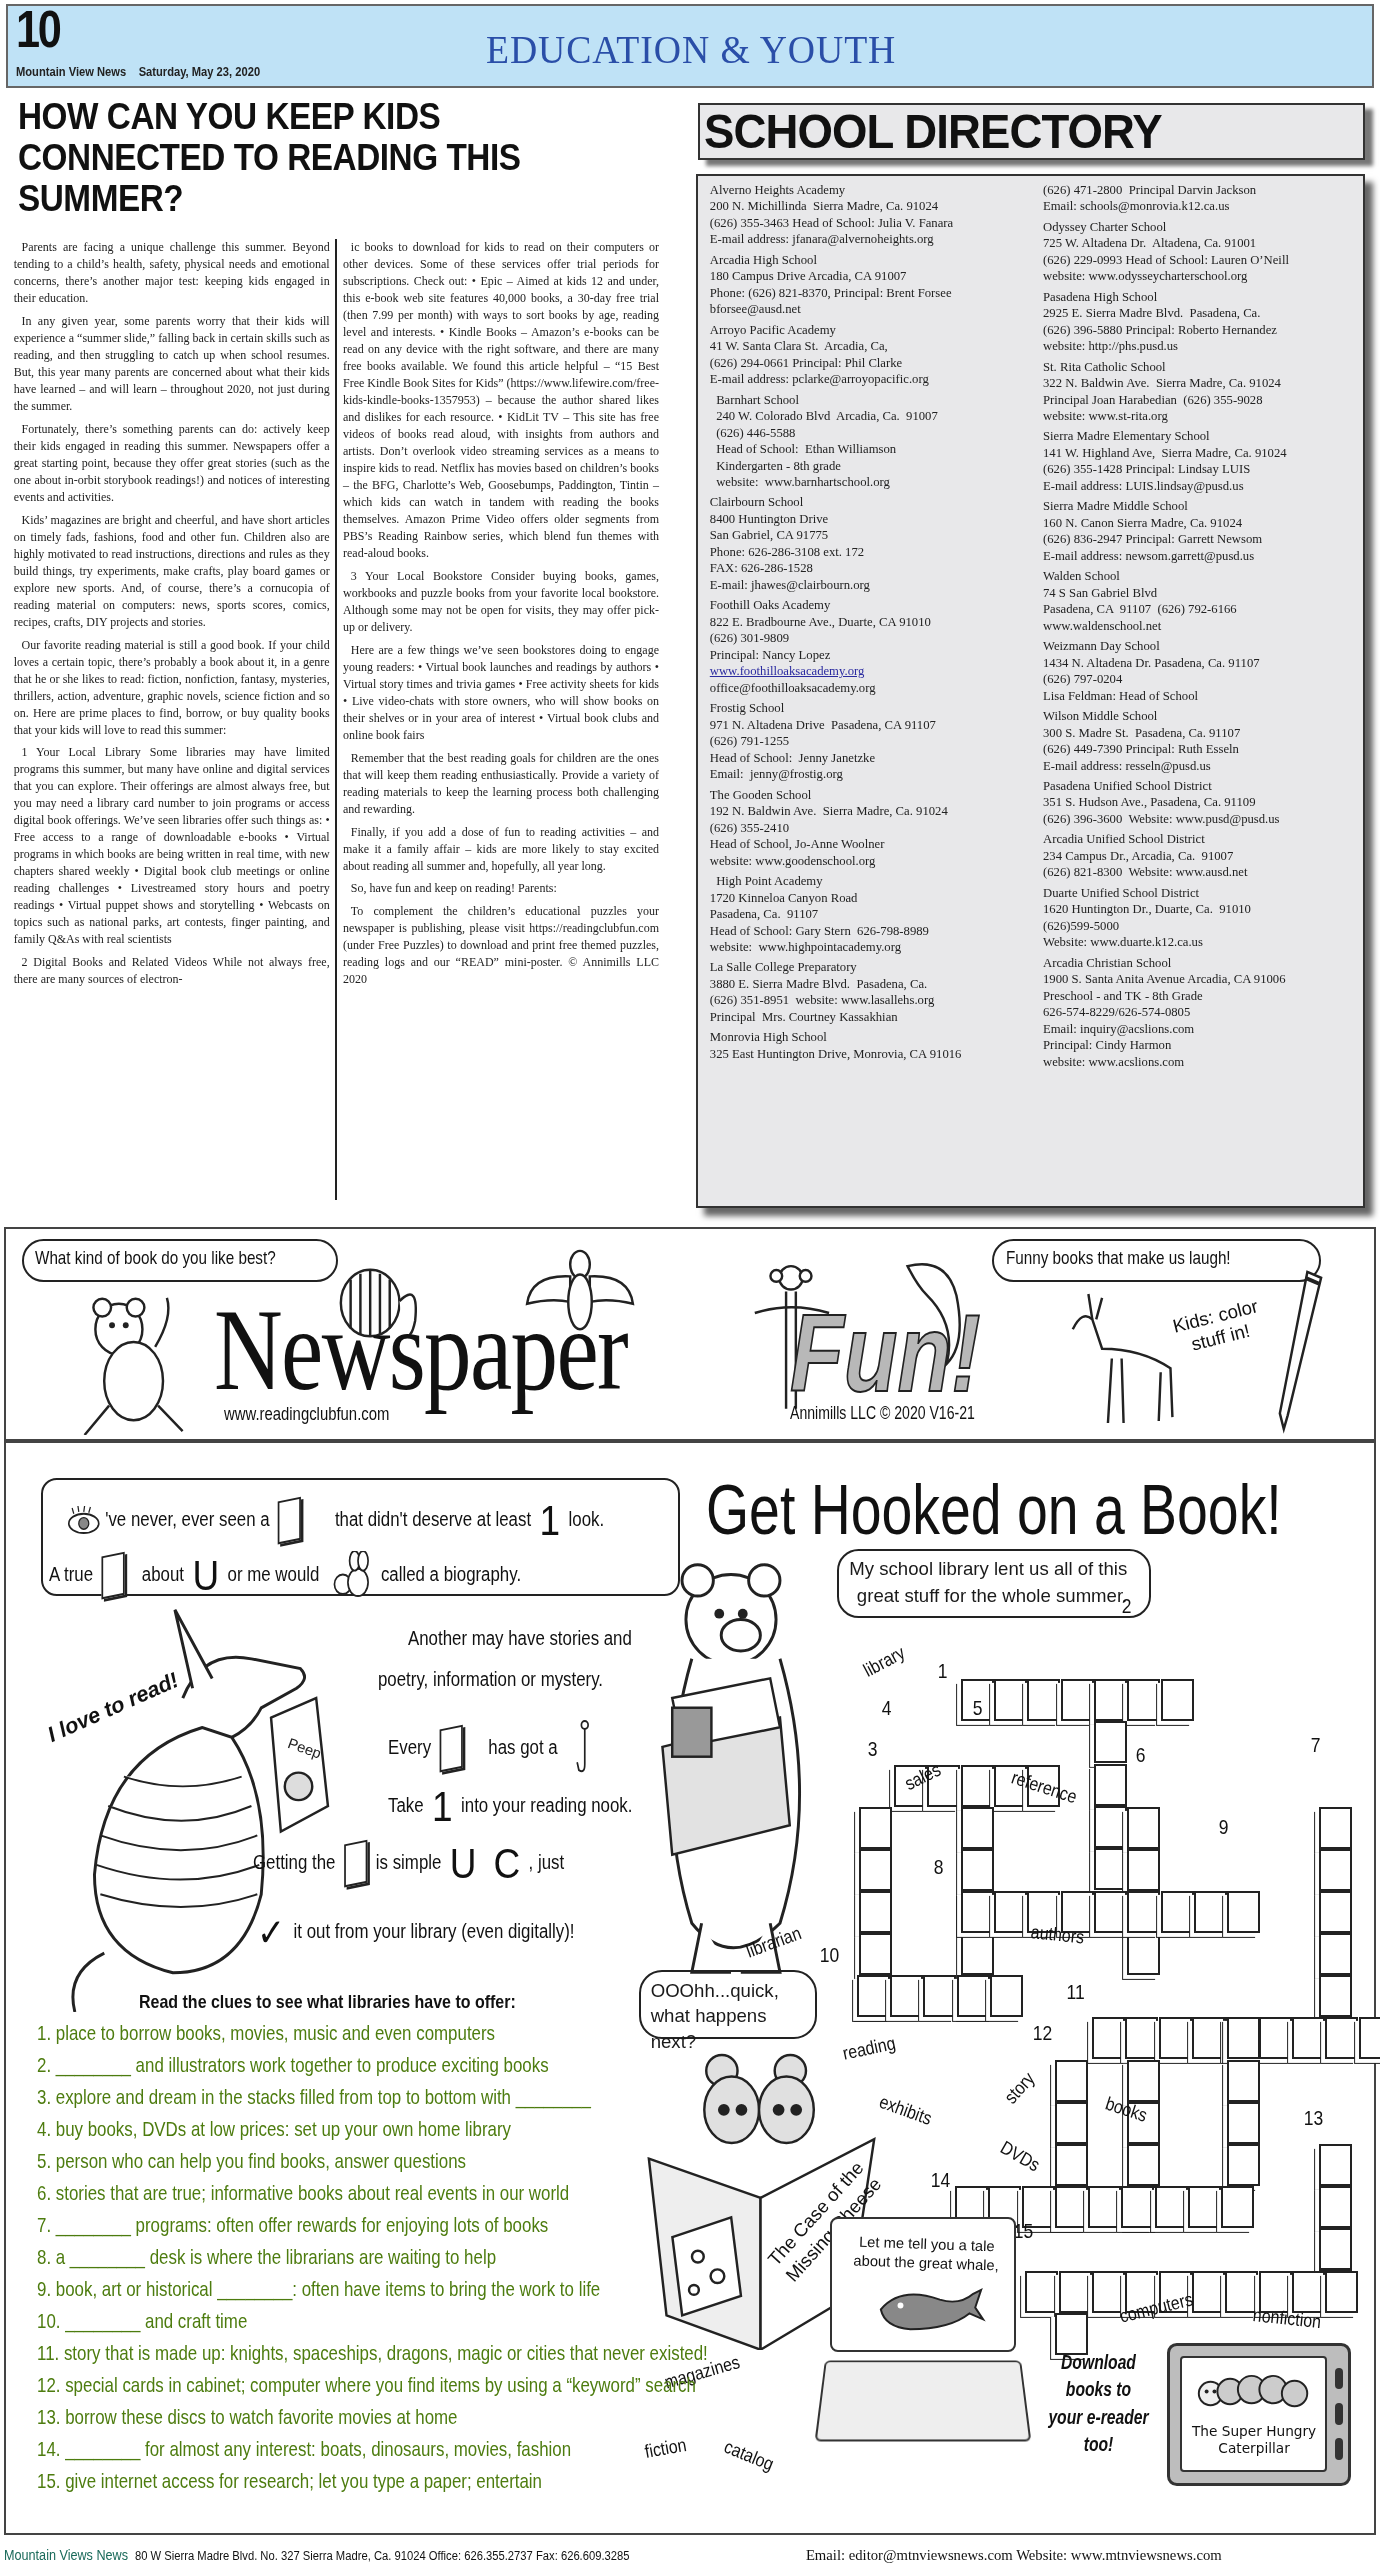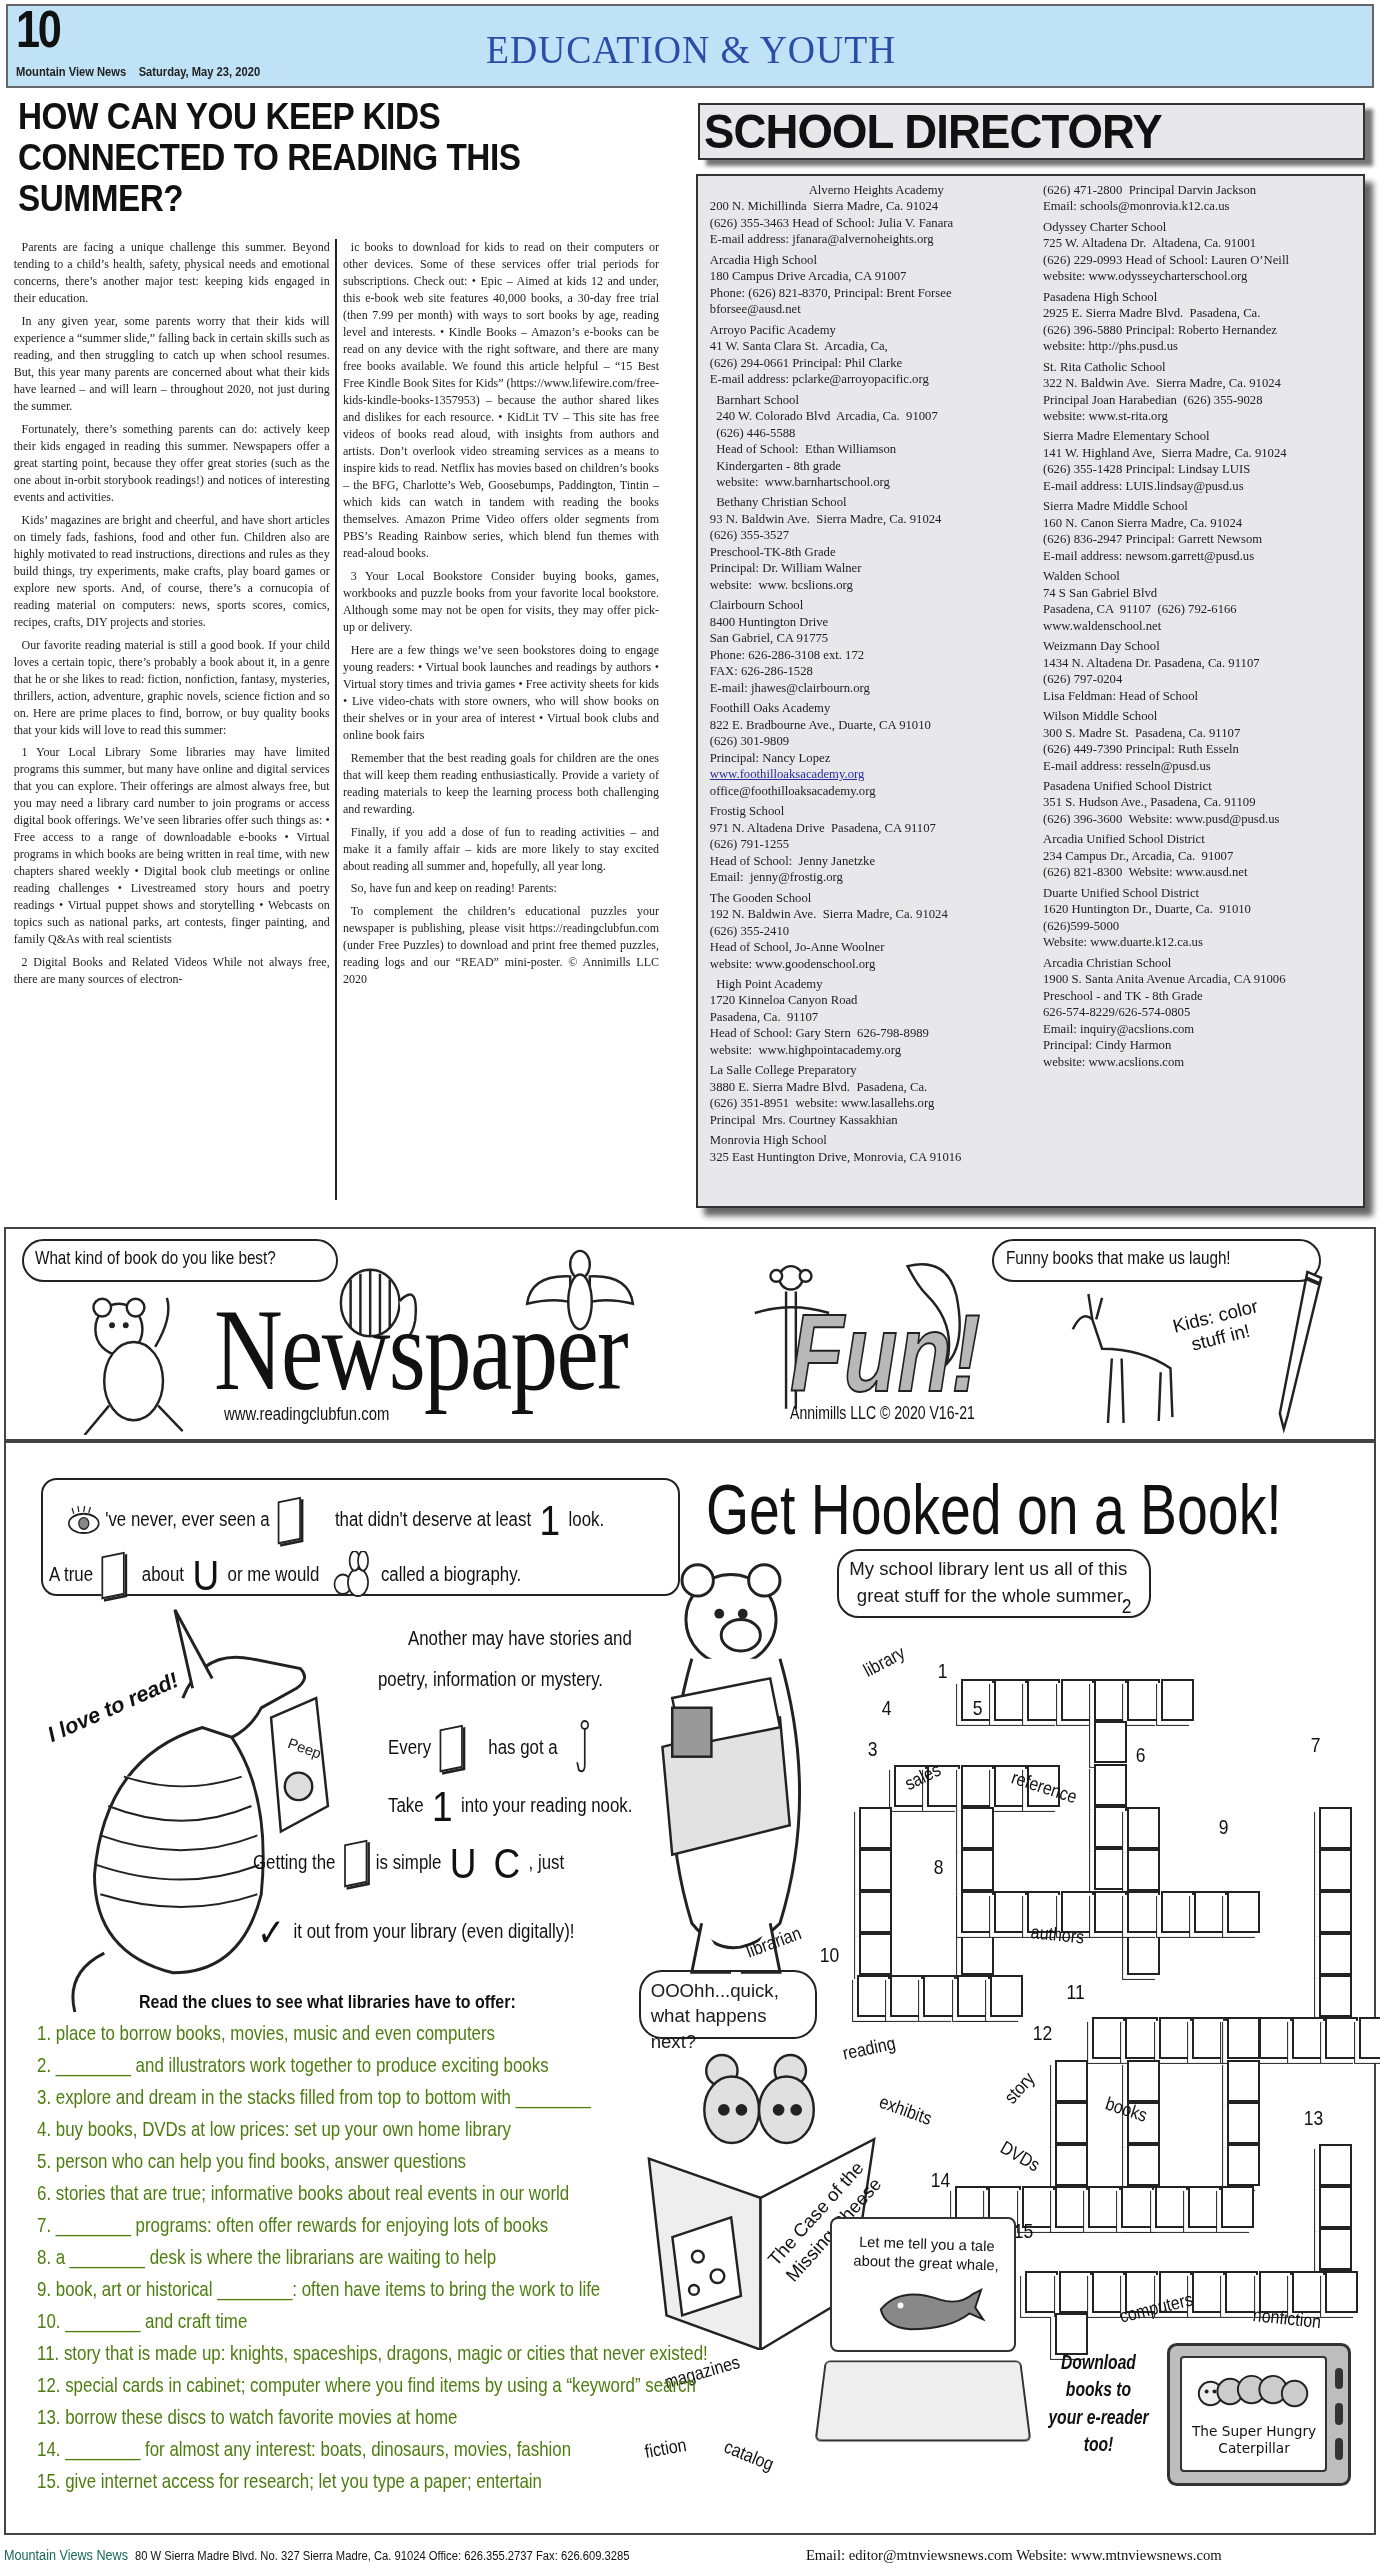--- a/index.html
+++ b/index.html
@@ -114,21 +114,21 @@
     <p>So, have fun and keep on reading! Parents:</p>
     <p>To complement the children’s educational puzzles your newspaper is publishing, please visit https://readingclubfun.com (under Free Puzzles) to download and print free themed puzzles, reading logs and our “READ” mini-poster. © Annimills LLC 2020</p>
   </div>
 
 <div id="dir-title-box">
   <div id="dir-title">SCHOOL DIRECTORY</div>
 </div>
 <div id="dir-box">
   <div id="dir-col-left" class="dir-col">
       <div class="dir-entry">
-        <span class="dir-line" style="white-space: pre; text-align: center;">Alverno Heights Academy</span>
+        <span class="dir-line" style="white-space: pre;">Alverno Heights Academy</span>
         <span class="dir-line" style="white-space: pre;">200 N. Michillinda  Sierra Madre, Ca. 91024</span>
         <span class="dir-line" style="white-space: pre;">(626) 355-3463 Head of School: Julia V. Fanara</span>
         <span class="dir-line" style="white-space: pre;">E-mail address: jfanara@alvernoheights.org</span>
       </div>
       <div class="dir-entry">
         <span class="dir-line" style="white-space: pre;">Arcadia High School</span>
         <span class="dir-line" style="white-space: pre;">180 Campus Drive Arcadia, CA 91007</span>
         <span class="dir-line" style="white-space: pre;">Phone: (626) 821-8370, Principal: Brent Forsee</span>
         <span class="dir-line" style="white-space: pre;">bforsee@ausd.net</span>
       </div>
@@ -138,28 +138,20 @@
         <span class="dir-line" style="white-space: pre;">(626) 294-0661 Principal: Phil Clarke</span>
         <span class="dir-line" style="white-space: pre;">E-mail address: pclarke@arroyopacific.org</span>
       </div>
       <div class="dir-entry">
         <span class="dir-line" style="white-space: pre;">  Barnhart School</span>
         <span class="dir-line" style="white-space: pre;">  240 W. Colorado Blvd  Arcadia, Ca.  91007</span>
         <span class="dir-line" style="white-space: pre;">  (626) 446-5588</span>
         <span class="dir-line" style="white-space: pre;">  Head of School:  Ethan Williamson</span>
         <span class="dir-line" style="white-space: pre;">  Kindergarten - 8th grade</span>
         <span class="dir-line" style="white-space: pre;">  website:  www.barnhartschool.org</span>
-      </div>
-      <div class="dir-entry">
-        <span class="dir-line" style="white-space: pre;">  Bethany Christian School</span>
-        <span class="dir-line" style="white-space: pre;">93 N. Baldwin Ave.  Sierra Madre, Ca. 91024</span>
-        <span class="dir-line" style="white-space: pre;">(626) 355-3527</span>
-        <span class="dir-line" style="white-space: pre;">Preschool-TK-8th Grade</span>
-        <span class="dir-line" style="white-space: pre;">Principal: Dr. William Walner</span>
-        <span class="dir-line" style="white-space: pre;">website:  www. bcslions.org</span>
       </div>
       <div class="dir-entry">
         <span class="dir-line" style="white-space: pre;">Clairbourn School</span>
         <span class="dir-line" style="white-space: pre;">8400 Huntington Drive</span>
         <span class="dir-line" style="white-space: pre;">San Gabriel, CA 91775</span>
         <span class="dir-line" style="white-space: pre;">Phone: 626-286-3108 ext. 172</span>
         <span class="dir-line" style="white-space: pre;">FAX: 626-286-1528</span>
         <span class="dir-line" style="white-space: pre;">E-mail: jhawes@clairbourn.org</span>
       </div>
       <div class="dir-entry">

